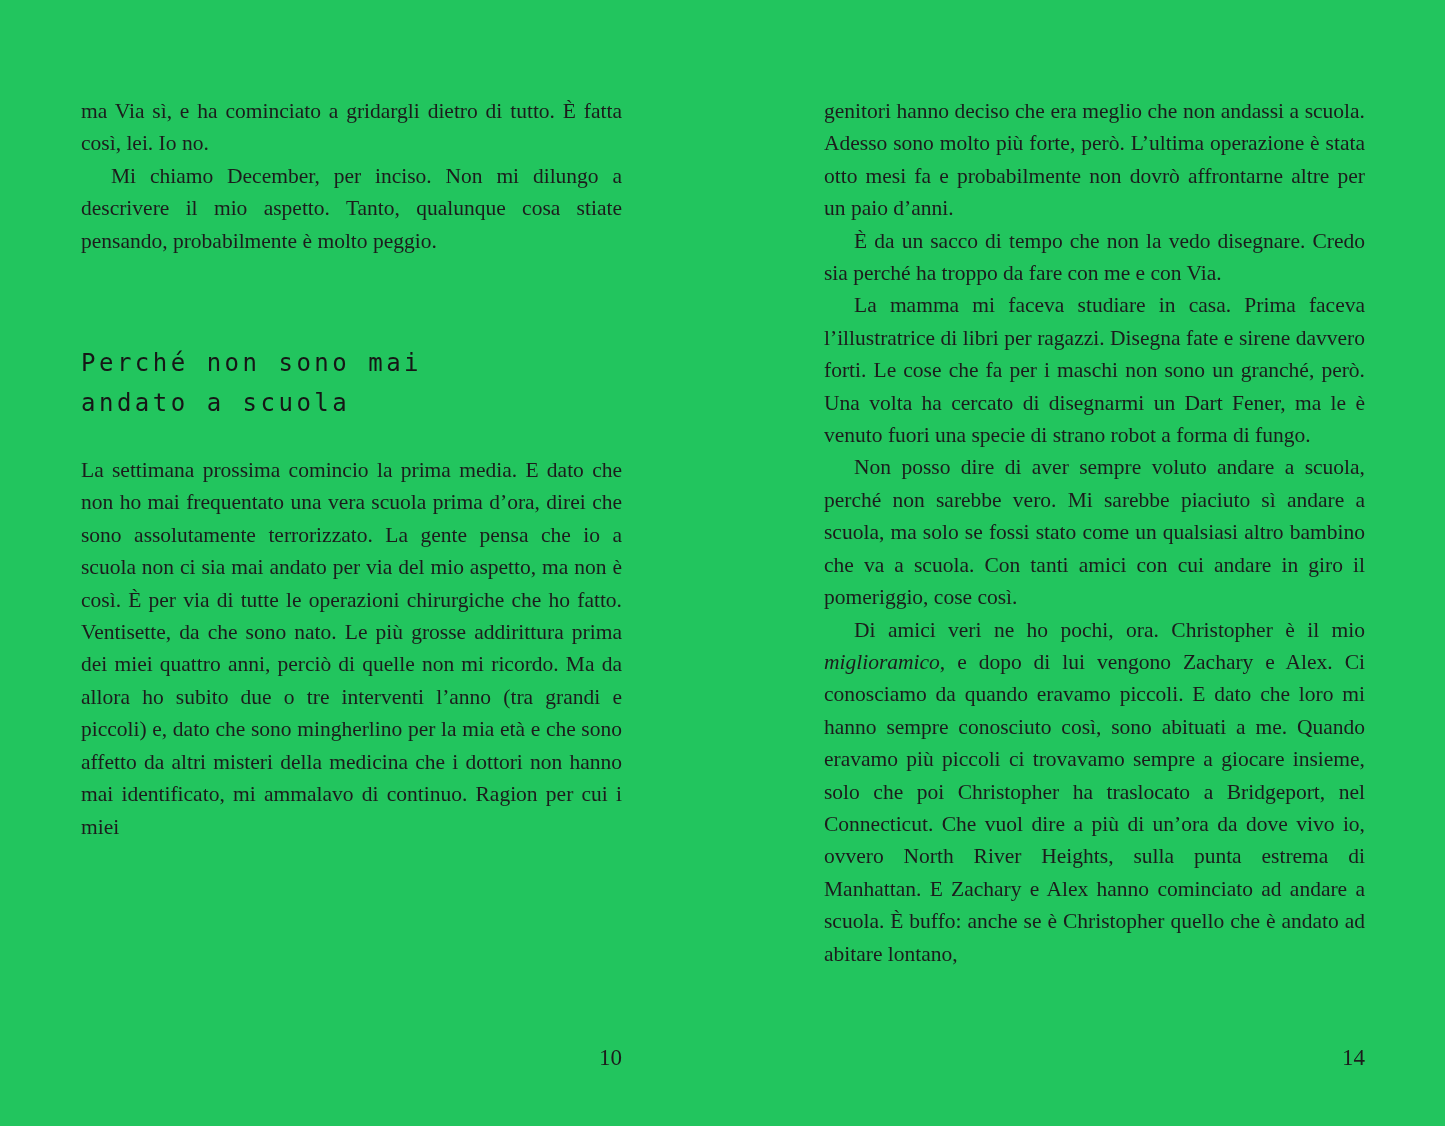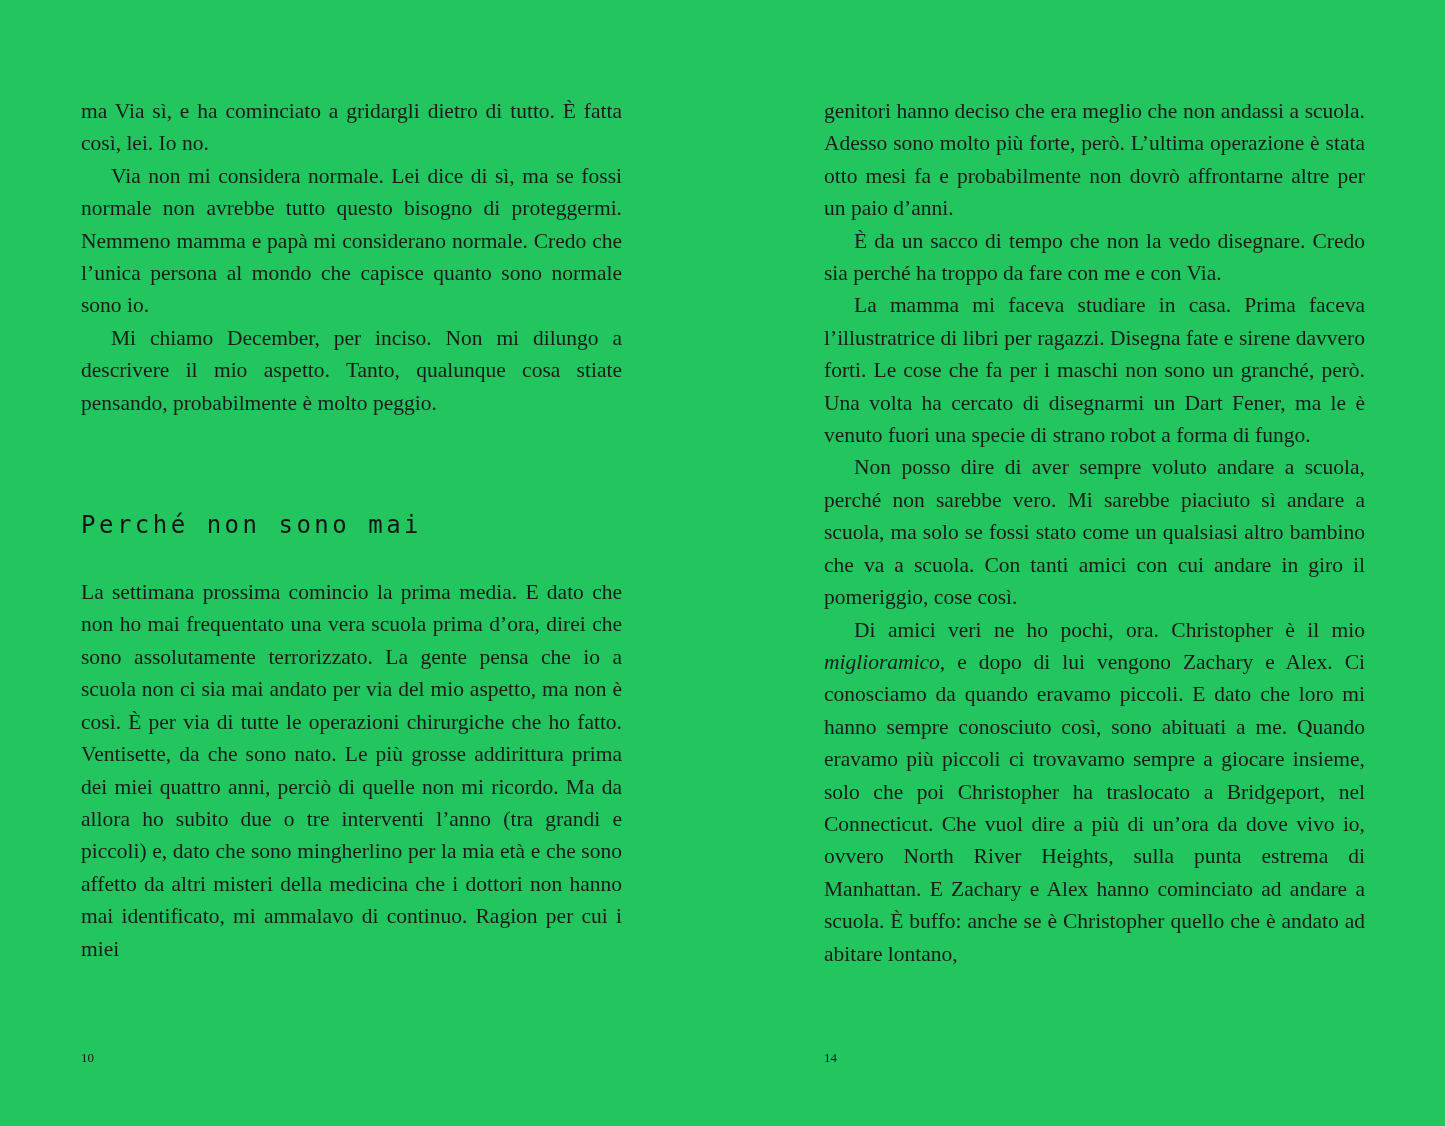--- a/index.html
+++ b/index.html
@@ -48,40 +48,40 @@
     color: #161616;
     margin: 86px 0 31px 0;
   }
   .chapter-title .title-line {
     display: block;
   }
   .page-number {
     position: absolute;
     width: 541px;
     top: 1046px;
-    text-align: left;
-    font-size: 13px;
+    text-align: right;
+    font-size: 23px;
     line-height: 24px;
     color: #1c1c1c;
   }
   .page-number.pn-left  { left: 81px; }
   .page-number.pn-right { left: 824px; }
 </style>
 </head>
 <body>
 
 <div class="spread">
 
   <div class="text-col col-left">
     <p class="para">ma Via sì, e ha cominciato a gridargli dietro di tutto. È fatta così, lei. Io no.</p>
-    <p class="para indent">Via non mi considera normale. Lei dice di sì, ma se fossi normale non avrebbe tutto questo bisogno di proteggermi. Nemmeno mamma e papà mi considerano normale. Credo che l’unica persona al mondo che capisce quanto sono normale sono io.</p>
     <p class="para indent">Mi chiamo December, per inciso. Non mi dilungo a descrivere il mio aspetto. Tanto, qualunque cosa stiate pensando, probabilmente è molto peggio.</p>
 
     <h2 class="chapter-title">
       <span class="title-line">Perché non sono mai</span>
+      <span class="title-line">andato a scuola</span>
     </h2>
 
     <p class="para">La settimana prossima comincio la prima media. E dato che non ho mai frequentato una vera scuola prima d’ora, direi che sono assolutamente terrorizzato. La gente pensa che io a scuola non ci sia mai andato per via del mio aspetto, ma non è così. È per via di tutte le operazioni chirurgiche che ho fatto. Ventisette, da che sono nato. Le più grosse addirittura prima dei miei quattro anni, perciò di quelle non mi ricordo. Ma da allora ho subito due o tre interventi l’anno (tra grandi e piccoli) e, dato che sono mingherlino per la mia età e che sono affetto da altri misteri della medicina che i dottori non hanno mai identificato, mi ammalavo di continuo. Ragion per cui i miei</p>
   </div>
 
   <div class="text-col col-right">
     <p class="para">genitori hanno deciso che era meglio che non andassi a scuola. Adesso sono molto più forte, però. L’ultima operazione è stata otto mesi fa e probabilmente non dovrò affrontarne altre per un paio d’anni.</p>
     <p class="para indent">È da un sacco di tempo che non la vedo disegnare. Credo sia perché ha troppo da fare con me e con Via.</p>
     <p class="para indent">La mamma mi faceva studiare in casa. Prima faceva l’illustratrice di libri per ragazzi. Disegna fate e sirene davvero forti. Le cose che fa per i maschi non sono un granché, però. Una volta ha cercato di disegnarmi un Dart Fener, ma le è venuto fuori una specie di strano robot a forma di fungo.</p>
     <p class="para indent">Non posso dire di aver sempre voluto andare a scuola, perché non sarebbe vero. Mi sarebbe piaciuto sì andare a scuola, ma solo se fossi stato come un qualsiasi altro bambino che va a scuola. Con tanti amici con cui andare in giro il pomeriggio, cose così.</p>

